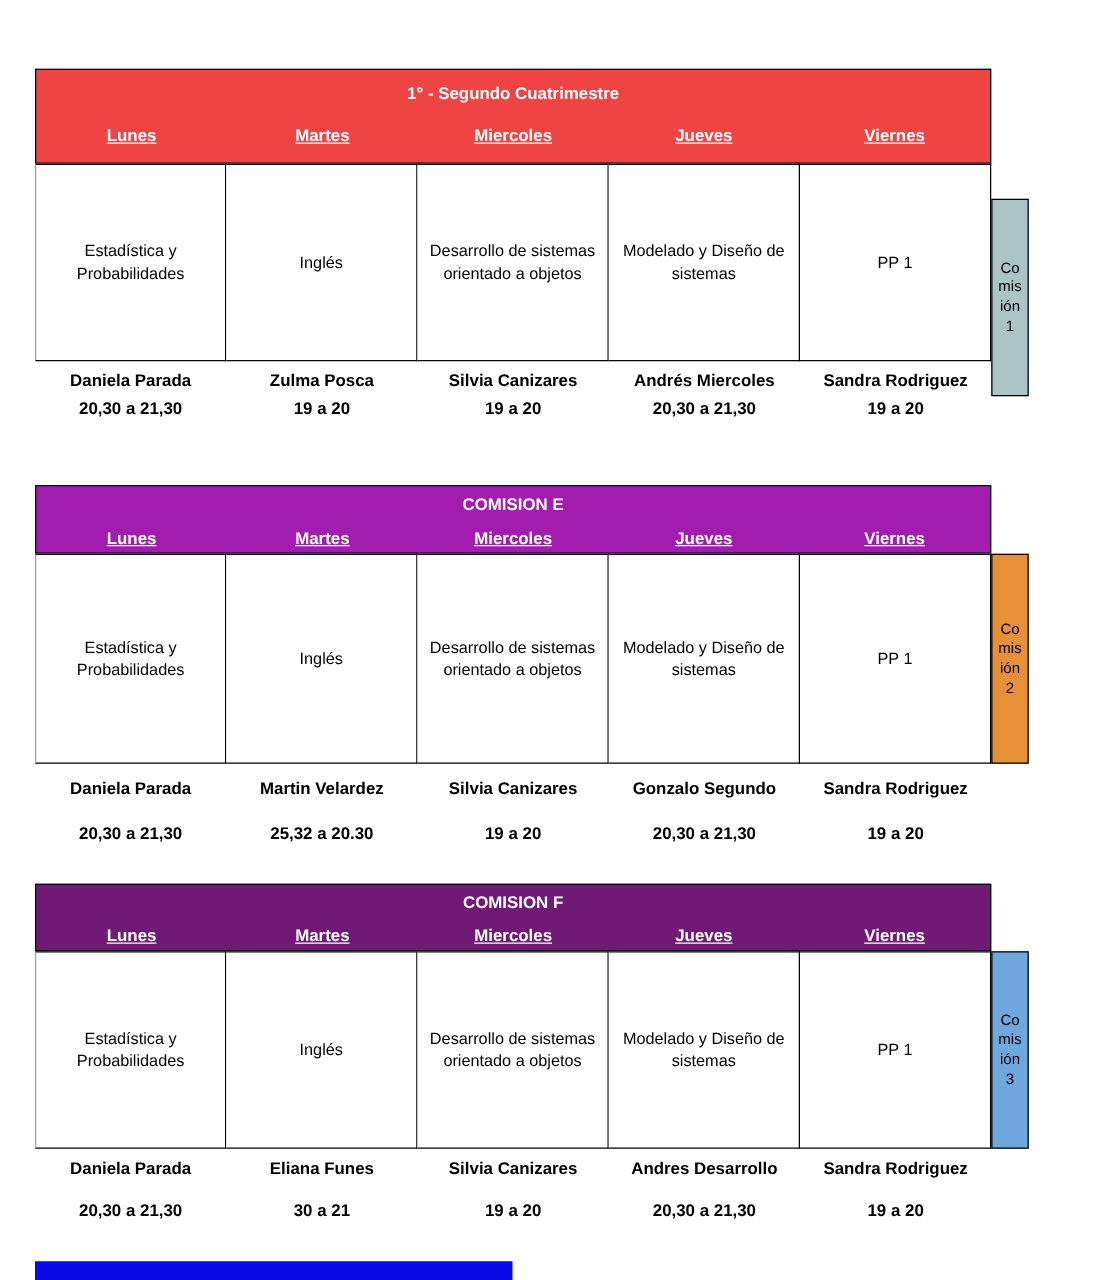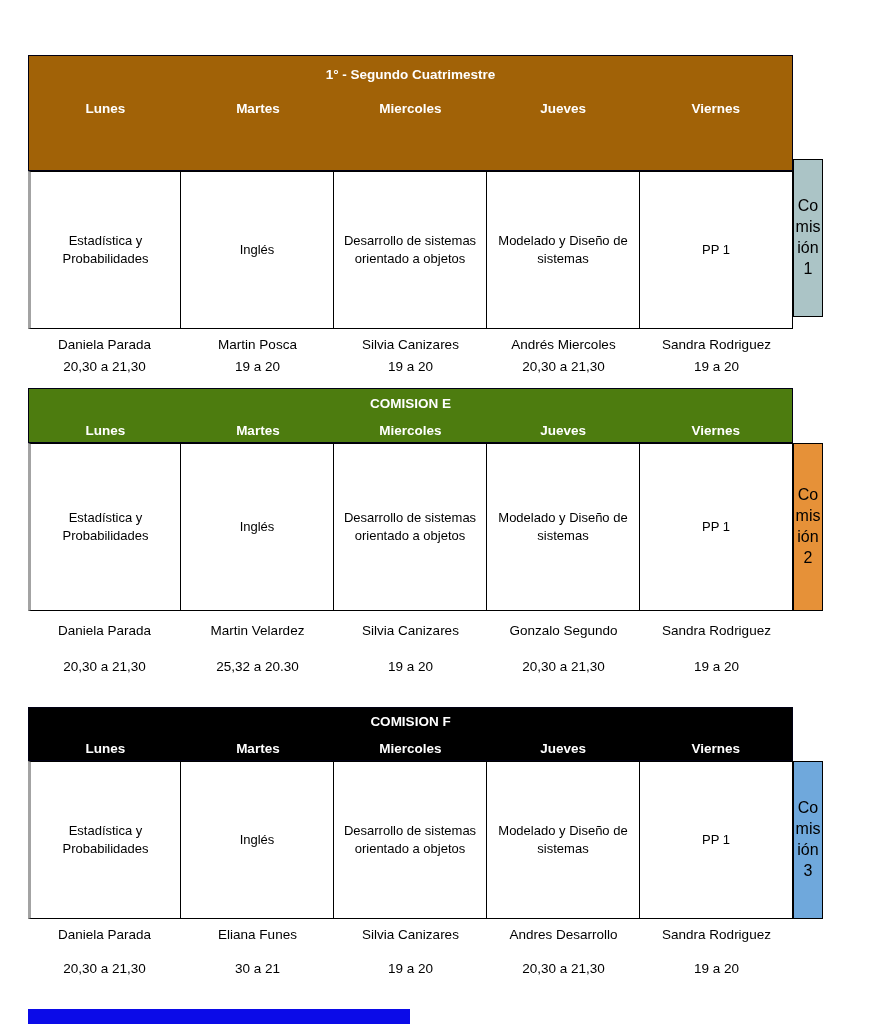--- a/index.html
+++ b/index.html
@@ -11,48 +11,48 @@
     position: relative;
     overflow: hidden;
   }
   .sched { position: absolute; left: 28px; width: 795px; }
   .hdr {
     width: 765px; box-sizing: border-box;
     color: #ffffff; font-weight: bold;
     border: 1px solid #000014;
   }
   .hdr-row { display: flex; align-items: center; justify-content: center; font-size: 13.5px; }
-  .days-row { display: flex; align-items: center; }
+  .days-row { display: flex; align-items: center; text-decoration: underline; }
   .days-row span { flex: 1; text-align: center; font-size: 13.5px; font-weight: bold; }
   .bodyrow { display: flex; width: 765px; box-sizing: border-box; }
   .cell {
     width: 153px; box-sizing: border-box;
     border: 1px solid #000; border-left: none;
     display: flex; align-items: center; justify-content: center;
     text-align: center; padding: 0 6px;
     font-size: 13px; line-height: 1.35;
     background: #fff;
   }
-  .cell:first-child { border-left: 3px solid #a3a3a3; }
+  .cell:first-child { border-left: 1px solid #a3a3a3; }
   .side {
     position: absolute; left: 765px; width: 30px; box-sizing: border-box;
     border: 1px solid #000;
     display: flex; align-items: center; justify-content: center;
-    text-align: center; font-size: 16px; line-height: 1.3;
+    text-align: center; font-size: 12px; line-height: 1.3;
     white-space: pre-line;
   }
-  .names, .times { display: flex; width: 765px; }
+  .names, .times { display: flex; width: 765px; font-weight: bold; }
   .names span, .times span { flex: 1; text-align: center; font-size: 13.5px; }
   .cutoff-bar { position: absolute; height: 15px; }
 </style>
 </head>
 <body>
 
 <div class="sched" style="top:55px">
-  <div class="hdr" style="height: 116px; background-color: #a16207;">
+  <div class="hdr" style="height: 76px; background-color: #ef4444;">
     <div class="hdr-row" style="height:36px">1° - Segundo Cuatrimestre</div>
     <div class="days-row" style="height:32px">
       <span>Lunes</span>
       <span>Martes</span>
       <span>Miercoles</span>
       <span>Jueves</span>
       <span>Viernes</span>
     </div>
   </div>
   <div class="bodyrow" style="height:158px">
@@ -61,36 +61,36 @@
     <div class="cell">Desarrollo de sistemas orientado a objetos</div>
     <div class="cell">Modelado y Diseño de sistemas</div>
     <div class="cell">PP 1</div>
   </div>
   <div class="side" style="top: 104px; height: 158px; background-color: rgb(171, 196, 198);">Co
 mis
 ión
 1</div>
   <div class="names" style="margin-top:8px; height:20px">
     <span>Daniela Parada</span>
-    <span>Martin Posca</span>
+    <span>Zulma Posca</span>
     <span>Silvia Canizares</span>
     <span>Andrés Miercoles</span>
     <span>Sandra Rodriguez</span>
   </div>
   <div class="times" style="margin-top:2px; height:20px">
     <span>20,30 a 21,30</span>
     <span>19 a 20</span>
     <span>19 a 20</span>
     <span>20,30 a 21,30</span>
     <span>19 a 20</span>
   </div>
 </div>
 
 <div class="sched" style="top:388px">
-  <div class="hdr" style="height: 55px; background-color: #4d7c0f;">
+  <div class="hdr" style="height: 55px; background-color: #a21caf;">
     <div class="hdr-row" style="height:28px">COMISION E</div>
     <div class="days-row" style="height:27px">
       <span>Lunes</span>
       <span>Martes</span>
       <span>Miercoles</span>
       <span>Jueves</span>
       <span>Viernes</span>
     </div>
   </div>
   <div class="bodyrow" style="height:168px">
@@ -114,21 +114,21 @@
   <div class="times" style="margin-top:16px; height:20px">
     <span>20,30 a 21,30</span>
     <span>25,32 a 20.30</span>
     <span>19 a 20</span>
     <span>20,30 a 21,30</span>
     <span>19 a 20</span>
   </div>
 </div>
 
 <div class="sched" style="top:707px">
-  <div class="hdr" style="height: 54px; background-color: #000000;">
+  <div class="hdr" style="height: 54px; background-color: #701a75;">
     <div class="hdr-row" style="height:27px">COMISION F</div>
     <div class="days-row" style="height:27px">
       <span>Lunes</span>
       <span>Martes</span>
       <span>Miercoles</span>
       <span>Jueves</span>
       <span>Viernes</span>
     </div>
   </div>
   <div class="bodyrow" style="height:158px">

